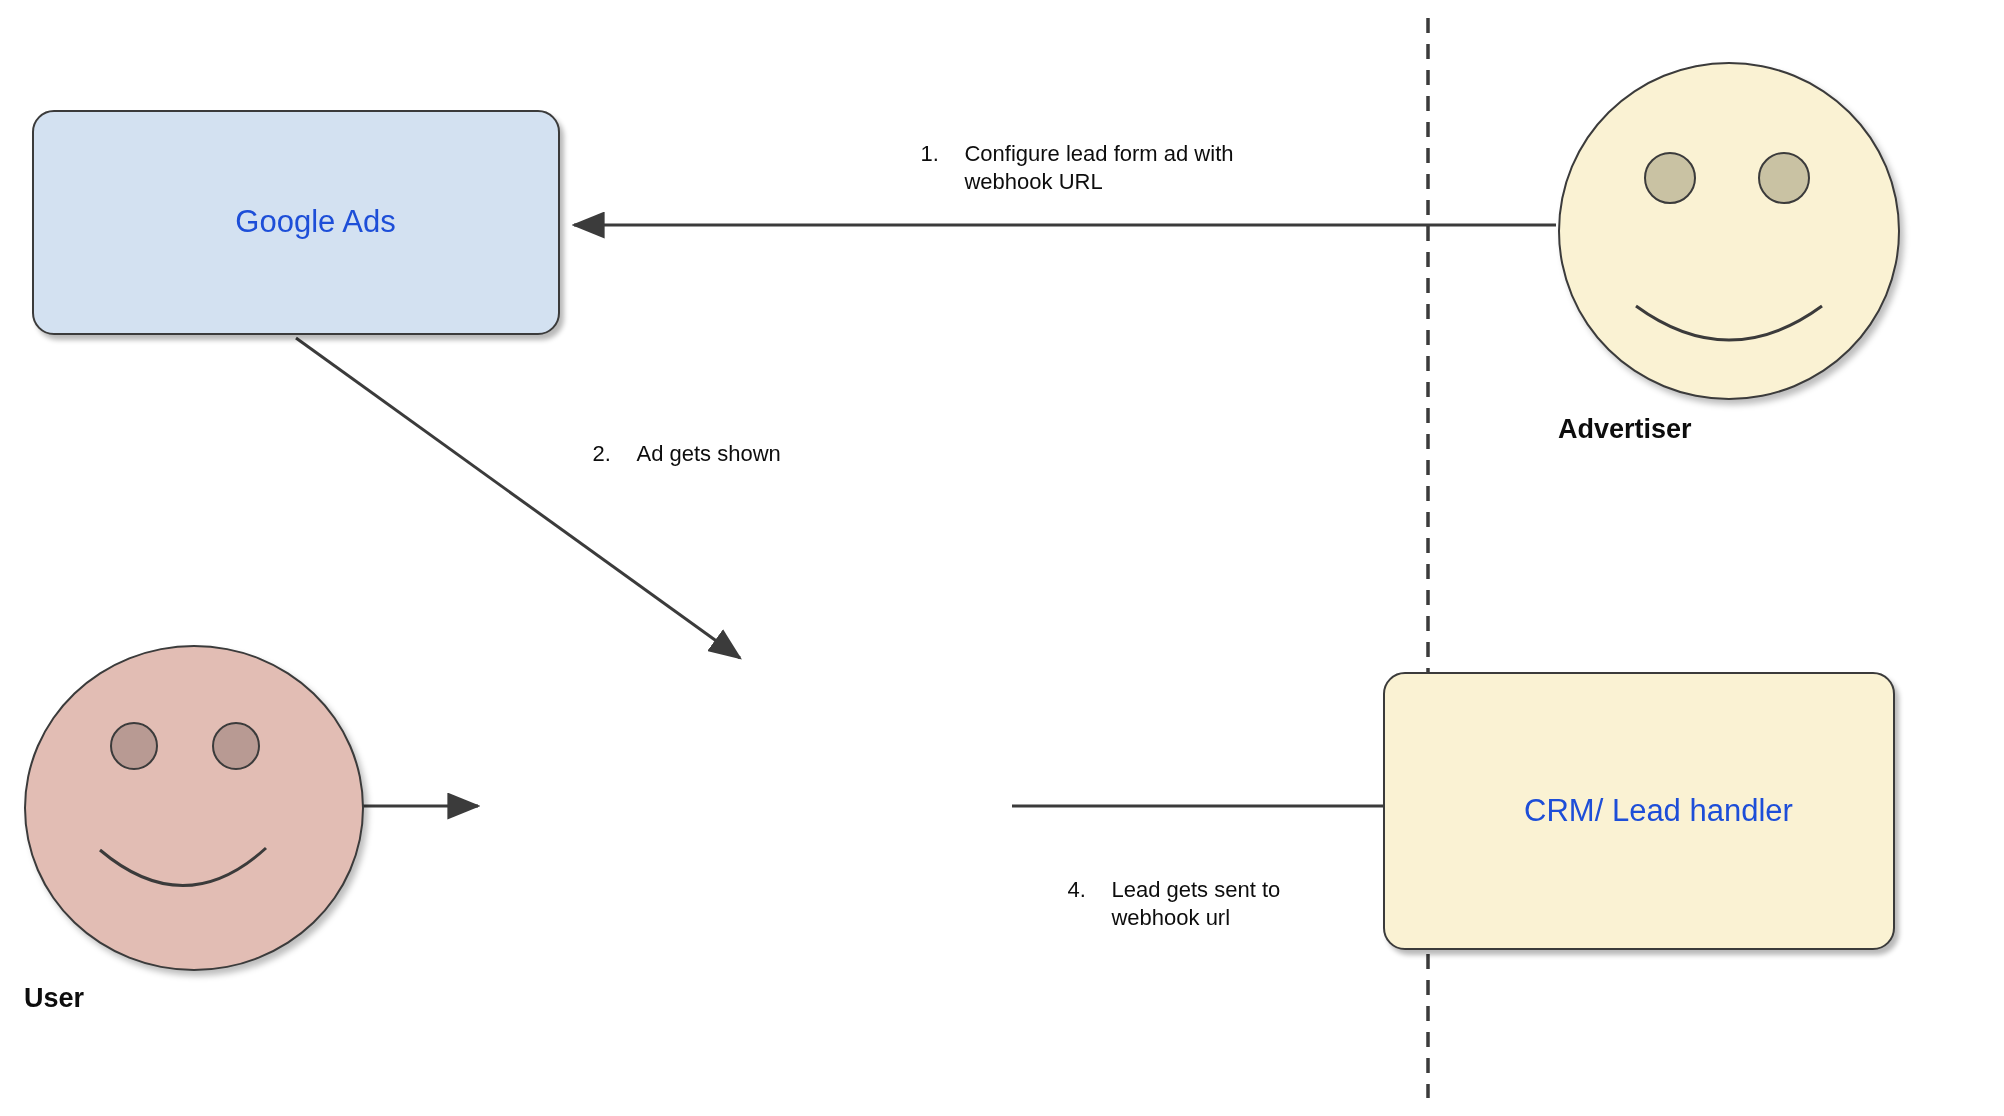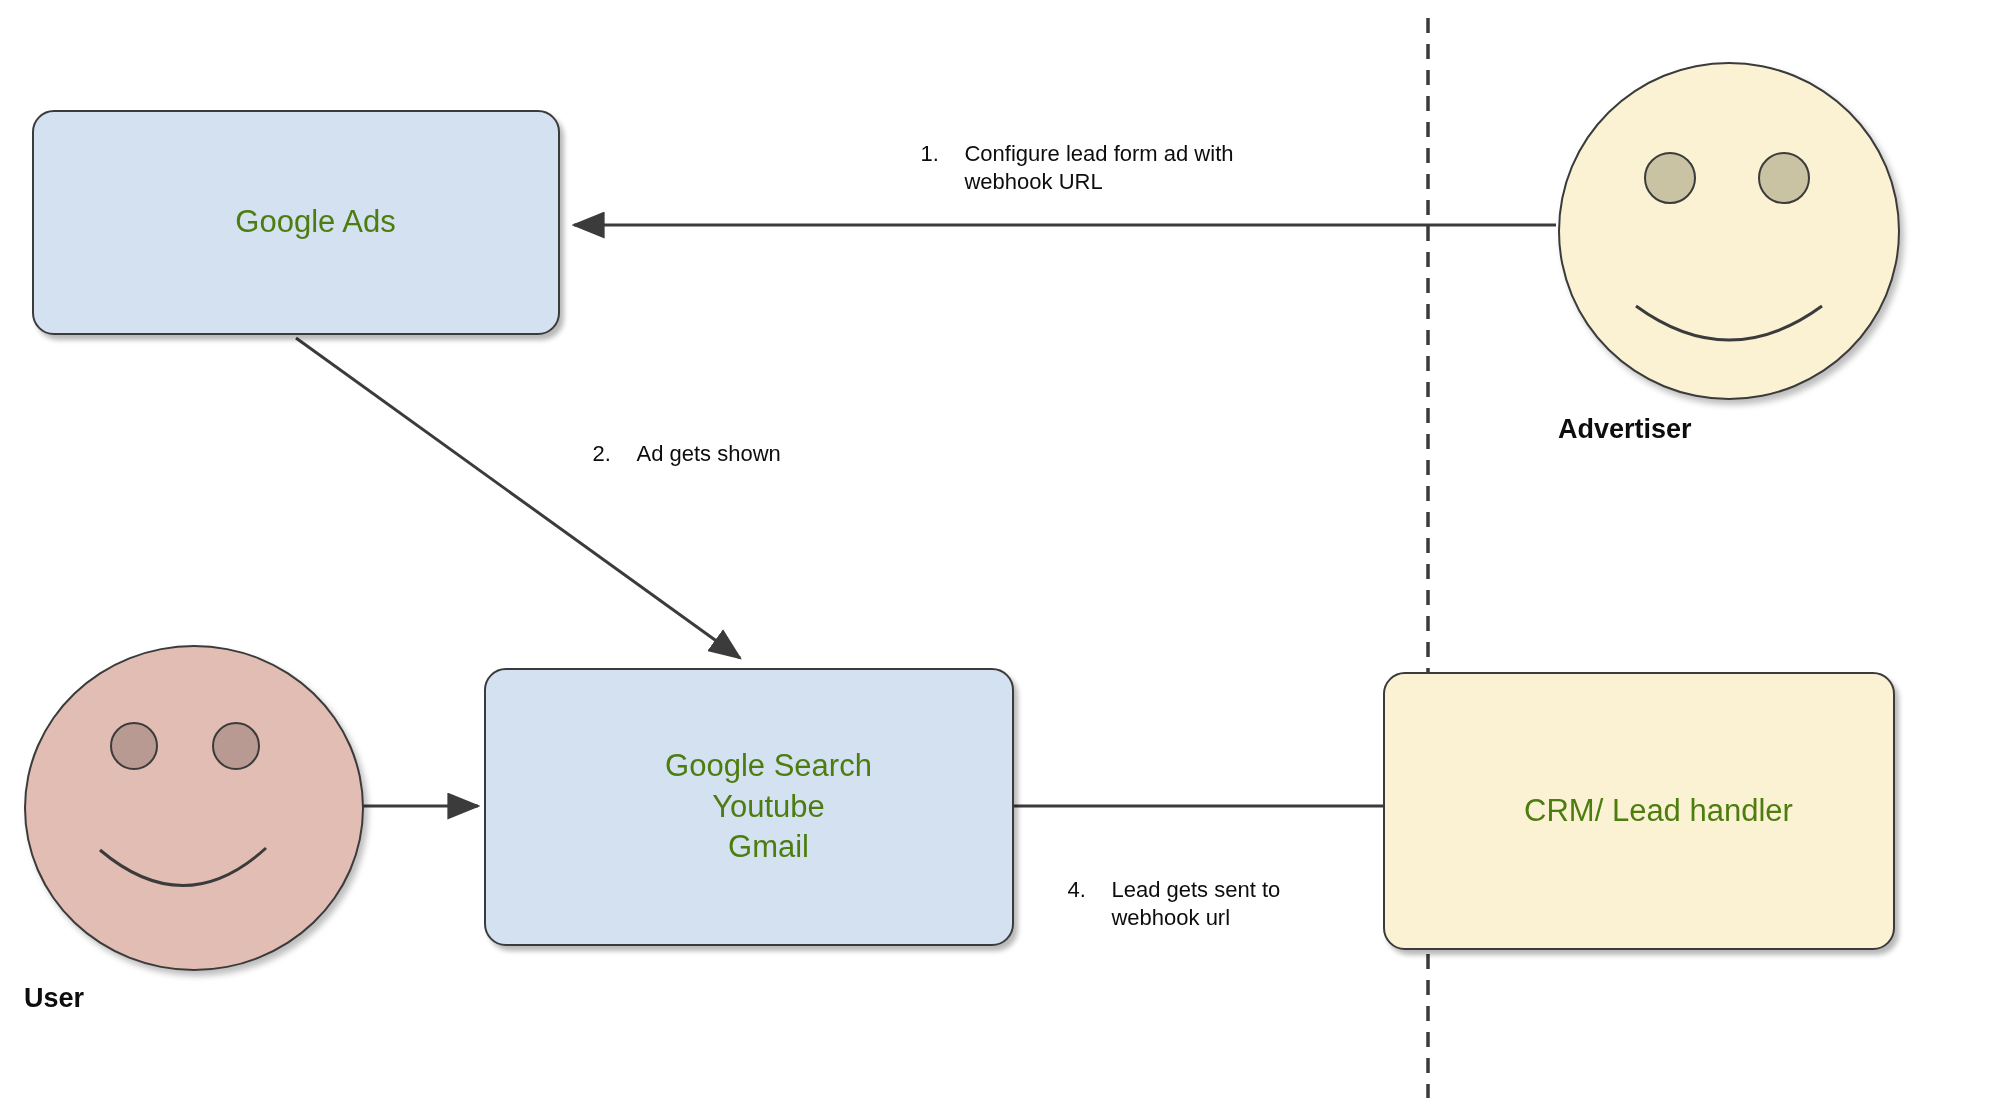--- a/index.html
+++ b/index.html
@@ -30,21 +30,21 @@
   
   .node-box {
     position: absolute;
     box-sizing: border-box;
     border: 2px solid #3b3b3b;
     border-radius: 22px;
     display: flex;
     align-items: center;
     justify-content: center;
     text-align: center;
-    color: #4d7c0f;
+    color: #1d4ed8;
     font-size: 31px;
     line-height: 1.32;
     box-shadow: 4px 5px 5px rgba(0, 0, 0, 0.28);
     padding-left: 39px;
   }
   .node-box .box-text {
     white-space: pre-line;
   }
   .fill-blue  { background: #d3e1f1; }
   .fill-cream { background: #faf2d3; }
@@ -114,25 +114,20 @@
 
     <line x1="348" y1="806" x2="478" y2="806" stroke="#3b3b3b" stroke-width="3" marker-end="url(#arrowhead)"></line>
 
     <line x1="1012" y1="806" x2="1462" y2="806" stroke="#3b3b3b" stroke-width="3" marker-end="url(#arrowhead)"></line>
   </svg>
 
   <div class="node-box fill-blue" style="left:32px; top:110px; width:528px; height:225px;">
     <span class="box-text">Google Ads</span>
   </div>
 
-  <div class="node-box fill-blue" style="left:484px; top:668px; width:530px; height:278px;">
-    <span class="box-text">Google Search
-Youtube
-Gmail</span>
-  </div>
 
   <div class="node-box fill-cream" style="left:1383px; top:672px; width:512px; height:278px;">
     <span class="box-text">CRM/ Lead handler</span>
   </div>
 
   <div class="actor" style="left:1558px; top:62px; width:342px; height:338px;">
     <div class="actor-face" style="width:342px; height:338px; background:#faf2d3;"></div>
     <svg class="actor-svg" width="342" height="338" viewBox="0 0 342 338" xmlns="http://www.w3.org/2000/svg">
       <circle cx="112" cy="116" r="25" fill="#c9c2a3" stroke="#3b3b3b" stroke-width="2"></circle>
       <circle cx="226" cy="116" r="25" fill="#c9c2a3" stroke="#3b3b3b" stroke-width="2"></circle>

